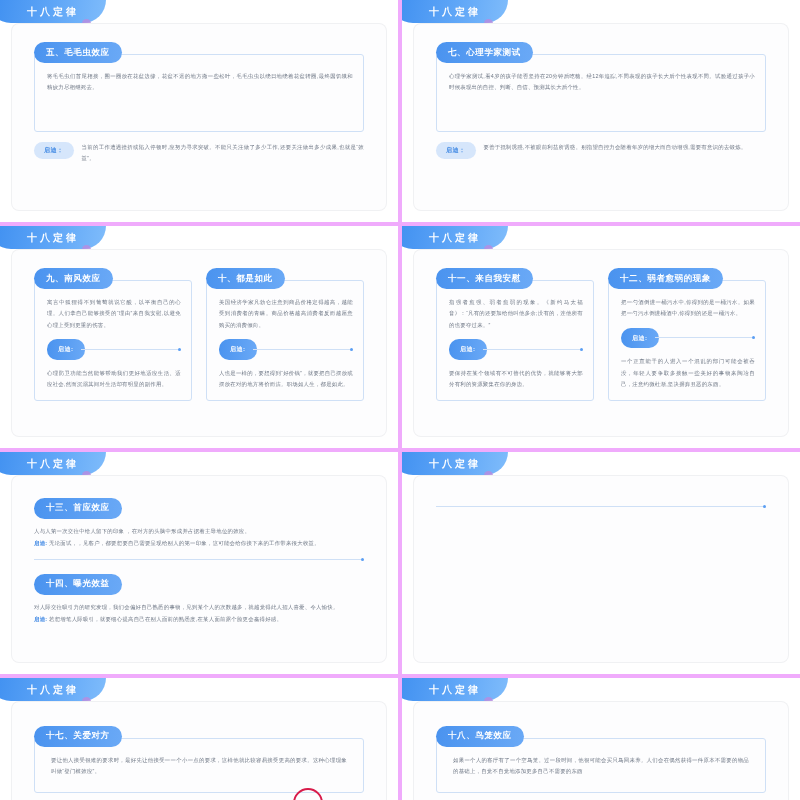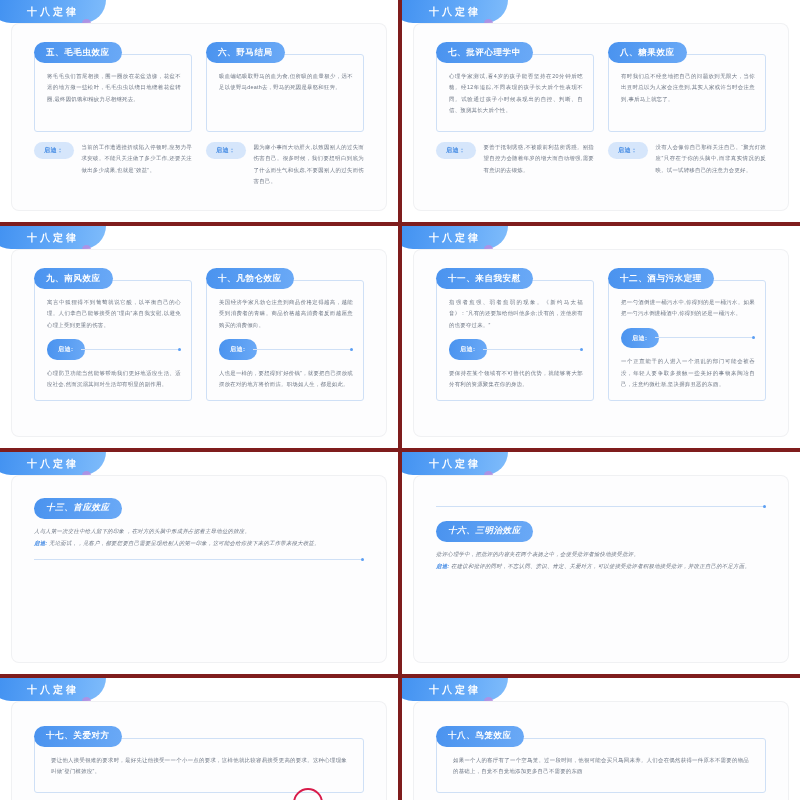--- a/index.html
+++ b/index.html
@@ -8,21 +8,21 @@
     background: #e9eaec;
     font-family: "Liberation Sans", "DejaVu Sans", sans-serif;
     overflow: hidden;
   }
   #grid {
     width: 800px; height: 800px;
     display: grid;
     grid-template-columns: 398px 398px;
     grid-template-rows: 222px 222px 222px 222px;
     gap: 4px 4px;
-    background: #7f1d1d;
+    background: #f0abfc;
   }
   .slide {
     position: relative;
     background: #ffffff;
     overflow: hidden;
   }
   
   .hdr-wrap {
     position: absolute; top: 0; left: 0;
     width: 130px; height: 24px;
@@ -105,21 +105,21 @@
   .enl-pill-solid {
     background: linear-gradient(95deg, #4a93ef, #6aa9f6);
     color: #fff; font-size: 6px; font-weight: bold;
     padding: 4px 11px; border-radius: 10px; white-space: nowrap;
     letter-spacing: .5px;
   }
   .rule { flex: 1; height: 1px; background: #cfe0f6; margin-left: -4px; }
   .rule-dot { width: 3px; height: 3px; border-radius: 50%; background: #5a9ef3; flex: 0 0 auto; }
   
   .single { padding: 20px 22px 10px 22px; height: 100%; }
-  .sec { margin-bottom: 6px; font-style: italic; }
+  .sec { margin-bottom: 6px; }
   .sec-text {
     font-size: 5.4px; line-height: 2.0; color: #6d7684;
     text-align: justify; letter-spacing: .25px; margin-top: 7px;
   }
   .inline-enl { font-size: 5.4px; line-height: 2.0; color: #6d7684; text-align: justify; margin-top: 2px; letter-spacing: .25px; }
   .inline-enl b { color: #3c86e3; font-weight: bold; }
   .sep { display: flex; align-items: center; margin: 9px 0 11px 0; }
   .sep .rule { margin-left: 0; }
   
   .wide { padding: 22px 22px 10px 22px; }
@@ -153,55 +153,39 @@
       <div class="card">
         <div class="cols">
           <div class="col">
             <div class="title-pill">五、毛毛虫效应</div>
             <div class="body-box tall">将毛毛虫们首尾相接，围一圈放在花盆边缘，花盆不远的地方撒一些松叶，毛毛虫虫以绕日地绕着花盆转圈,最终因饥饿和精疲力尽相继死去。</div>
             <div class="enl-row">
               <div class="enl-pill">启迪：</div>
               <div class="enl-text">当前的工作遭遇挫折或陷入停顿时,应努力寻求突破。不能只关注做了多少工作,还要关注做出多少成果,也就是“效益”。</div>
             </div>
           </div>
-          <div class="col">
-            <div class="title-pill">六、野马结局</div>
-            <div class="body-box tall">吸血蝙蝠吸取野马的血为食,但所吸的血量极少，远不足以使野马death去，野马的死因是暴怒和狂奔。</div>
-            <div class="enl-row">
-              <div class="enl-pill">启迪：</div>
-              <div class="enl-text">因为麻小事而大动肝火,以致因别人的过失而伤害自己。很多时候，我们要想明白到底为了什么而生气和焦虑,不要因别人的过失而伤害自己。</div>
-            </div>
-          </div>
         </div>
       </div>
     </div>
     <div class="slide">
       <div class="hdr-wrap">
         <div class="dot dot-b"></div>
         <div class="hdr-pill">
           <span class="hdr-text">十八定律</span>
         </div>
         <div class="dot dot-a"></div>
       </div>
       <div class="card">
         <div class="cols">
           <div class="col">
-            <div class="title-pill">七、批评心理学中</div>
+            <div class="title-pill">七、心理学家测试</div>
             <div class="body-box tall">心理学家测试,看4岁的孩子能否坚持在20分钟后吃糖。经12年追踪,不同表现的孩子长大后个性表现不同。试验通过孩子小时候表现出的自控、判断、自信、预测其长大后个性。</div>
             <div class="enl-row">
               <div class="enl-pill">启迪：</div>
               <div class="enl-text">要善于抵制诱惑,不被眼前利益所诱惑。别指望自控力会随着年岁的增大而自动增强,需要有意识的去锻炼。</div>
-            </div>
-          </div>
-          <div class="col">
-            <div class="title-pill">八、糖果效应</div>
-            <div class="body-box tall">有时我们总不经意地把自己的问题放到无限大，当你出丑时总以为人家会注意到,其实人家或许当时会注意到,事后马上就忘了。</div>
-            <div class="enl-row">
-              <div class="enl-pill">启迪：</div>
-              <div class="enl-text">没有人会像你自己那样关注自己。“聚光灯效应”只存在于你的头脑中,而非真实情况的反映。试一试转移自己的注意力会更好。</div>
             </div>
           </div>
         </div>
       </div>
     </div>
     <div class="slide">
       <div class="hdr-wrap">
         <div class="dot dot-b"></div>
         <div class="hdr-pill">
           <span class="hdr-text">十八定律</span>
@@ -212,21 +196,21 @@
         <div class="cols">
           <div class="col">
             <div class="title-pill">九、南风效应</div>
             <div class="body-box">寓言中狐狸得不到葡萄就说它酸，以平衡自己的心理。人们拿自己能够接受的“理由”来自我安慰,以避免心理上受到更重的伤害。<div class="enl-bar">
                 <div class="enl-pill-solid">启迪:</div>
                 <div class="rule"></div>
                 <div class="rule-dot"></div>
               </div><div class="enl-text" style="margin-top: 8px;">心理防卫功能当然能够帮助我们更好地适应生活、适应社会,然而沉溺其间对生活却有明显的副作用。</div></div>
           </div>
           <div class="col">
-            <div class="title-pill">十、凡勃仑效应</div>
+            <div class="title-pill">十、都是如此</div>
             <div class="body-box">美国经济学家凡勃仑注意到商品价格定得越高，越能受到消费者的青睐。商品价格越高消费者反而越愿意购买的消费倾向。<div class="enl-bar">
                 <div class="enl-pill-solid">启迪:</div>
                 <div class="rule"></div>
                 <div class="rule-dot"></div>
               </div><div class="enl-text" style="margin-top: 8px;">人也是一样的，要想得到“好价钱”，就要把自己摆放或摆放在对的地方将价而沽。职场如人生，都是如此。</div></div>
           </div>
         </div>
       </div>
     </div>
     <div class="slide">
@@ -241,21 +225,21 @@
         <div class="cols">
           <div class="col">
             <div class="title-pill">十一、来自我安慰</div>
             <div class="body-box">指强者愈强、弱者愈弱的现象。《新约马太福音》：“凡有的还要加给他叫他多余;没有的，连他所有的也要夺过来。”<div class="enl-bar">
                 <div class="enl-pill-solid">启迪:</div>
                 <div class="rule"></div>
                 <div class="rule-dot"></div>
               </div><div class="enl-text" style="margin-top: 8px;">要保持在某个领域有不可替代的优势，就能够将大部分有利的资源聚集在你的身边。</div></div>
           </div>
           <div class="col">
-            <div class="title-pill">十二、酒与污水定理</div>
+            <div class="title-pill">十二、弱者愈弱的现象</div>
             <div class="body-box">把一勺酒倒进一桶污水中,你得到的是一桶污水。如果把一勺污水倒进桶酒中,你得到的还是一桶污水。<div class="enl-bar">
                 <div class="enl-pill-solid">启迪:</div>
                 <div class="rule"></div>
                 <div class="rule-dot"></div>
               </div><div class="enl-text" style="margin-top: 8px;">一个正直能干的人进入一个混乱的部门可能会被吞没，年轻人要争取多接触一些美好的事物来陶冶自己，注意约微杜渐,坚决摒弃丑恶的东西。</div></div>
           </div>
         </div>
       </div>
     </div>
     <div class="slide">
@@ -266,38 +250,38 @@
         </div>
         <div class="dot dot-a"></div>
       </div>
       <div class="card">
         <div class="single">
           <div class="sec"><div class="title-pill">十三、首应效应</div><div class="sec-text">人与人第一次交往中给人留下的印象 ，在对方的头脑中形成并占据着主导地位的效应。</div><div class="inline-enl"><b>启迪:</b><span> 无论面试，，见客户，都要想要自己需要呈现给别人的第一印象，这可能会给你接下来的工作带来很大收益。</span></div></div>
           <div class="sep">
             <div class="rule"></div>
             <div class="rule-dot"></div>
           </div>
+          <div class="sec"><div class="title-pill">十四、曝光效益</div><div class="sec-text">对人际交往吸引力的研究发现，我们会偏好自己熟悉的事物，见到某个人的次数越多，就越觉得此人招人喜爱、令人愉快。</div><div class="inline-enl"><b>启迪:</b><span> 若想增笔人际吸引，就要细心提高自己在别人面前的熟悉度,在某人面前露个脸更会赢得好感。</span></div></div>
         </div>
       </div>
     </div>
     <div class="slide">
       <div class="hdr-wrap">
         <div class="dot dot-b"></div>
         <div class="hdr-pill">
           <span class="hdr-text">十八定律</span>
         </div>
         <div class="dot dot-a"></div>
       </div>
       <div class="card">
         <div class="single">
           <div class="sep">
             <div class="rule"></div>
             <div class="rule-dot"></div>
           </div>
-          <div class="sec"><div class="title-pill">十六、三明治效应</div><div class="sec-text">批评心理学中，把批评的内容夹在两个表扬之中，会使受批评者愉快地接受批评。</div><div class="inline-enl"><b>启迪:</b><span> 在建议和批评的同时，不忘认同、赏识、肯定、关爱对方，可以使接受批评者积极地接受批评，并改正自己的不足方面。</span></div></div>
         </div>
       </div>
     </div>
     <div class="slide">
       <div class="hdr-wrap">
         <div class="dot dot-b"></div>
         <div class="hdr-pill">
           <span class="hdr-text">十八定律</span>
         </div>
         <div class="dot dot-a"></div>

